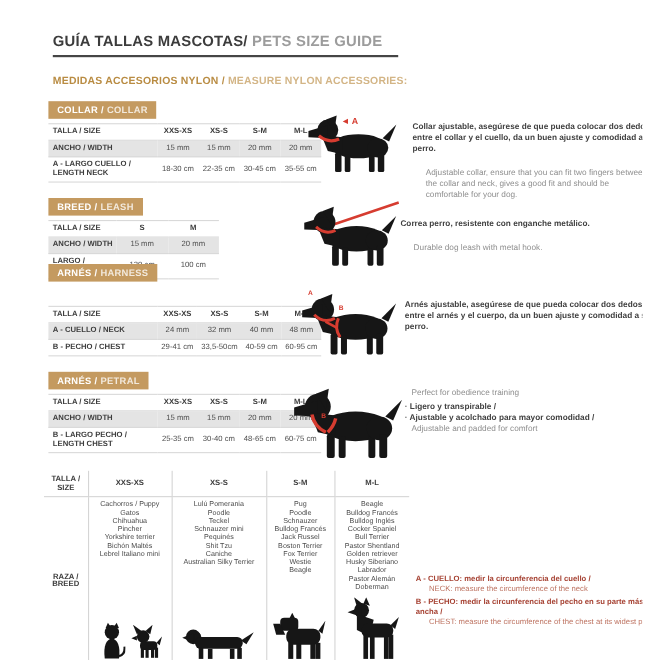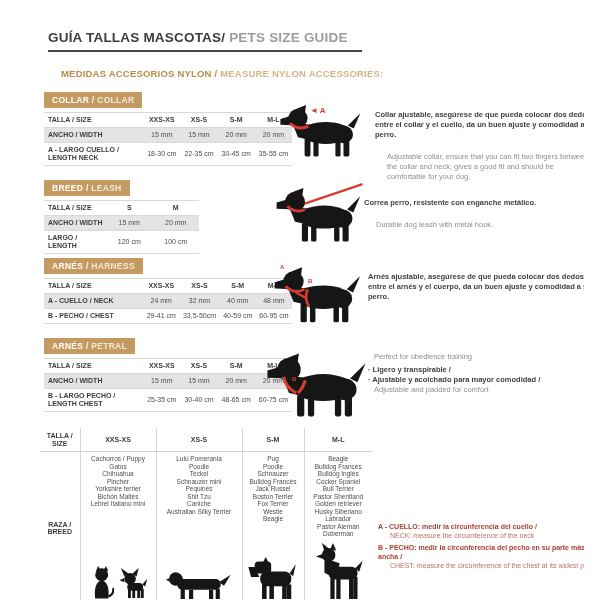--- a/index.html
+++ b/index.html
@@ -4,21 +4,21 @@
 <style>
   html,body{margin:0;padding:0;background:#fff;}
   .page{position:relative;width:584px;height:600px;background:#fff;overflow:hidden;
         font-family:"Liberation Sans", sans-serif;color:#4a4a4a;}
   .abs{position:absolute;}
   
   .title{left:48px;top:30px;font-size:13.5px;font-weight:bold;letter-spacing:.2px;
          border-bottom:2px solid #454545;padding-bottom:5px;padding-right:14px;}
   .title .t-es{color:#3c3c3c;}
   .title .t-en{color:#9c9c9c;}
-  .subtitle{left:61px;top:68px;font-size:9.5px;font-weight:bold;letter-spacing:.2px;}
+  .subtitle{left:48px;top:68px;font-size:9.5px;font-weight:bold;letter-spacing:.2px;}
   .subtitle .s-es{color:#b98c43;}
   .subtitle .s-en{color:#d3b586;}
   
   .badge{background:#c49a60;color:#fff;font-size:8.5px;font-weight:bold;
          padding:3px 8px;letter-spacing:.3px;}
   .badge .b-en{color:rgba(255,255,255,.78);}
   
   .sizetable{position:absolute;border-collapse:collapse;font-size:7px;line-height:8px;color:#4d4d4d;}
   .sizetable th,.sizetable td{border-top:1px solid #d9d9d9;border-bottom:1px solid #d9d9d9;
         padding:3px 2px;text-align:center;font-weight:normal;}
@@ -154,21 +154,21 @@
       <path class="red" d="M118,1 L38,28" stroke-width="3"></path>
       <use href="#dogshape"></use>
       <path class="red" d="M20,30 Q31,40 43,34" stroke-width="3.5"></path>
     </svg>
   </div>
   <div class="abs desc" style="left:364px;top:198px;">
     <p class="es">Correa perro, resistente con enganche metálico.</p>
     <p class="en">Durable dog leash with metal hook.</p>
   </div>
 
-  <div class="abs badge" style="left:44px;top:258px;">
+  <div class="abs badge" style="left:44px;top:240px;">
     <span>ARNÉS / </span><span class="b-en">HARNESS</span>
   </div>
   <table class="sizetable" style="left:44px;top:278px;width:248px;">
       <thead>
         <tr>
           <th class="rowlabel">TALLA / SIZE</th>
           <th>XXS-XS</th>
           <th>XS-S</th>
           <th>S-M</th>
           <th>M-L</th>

